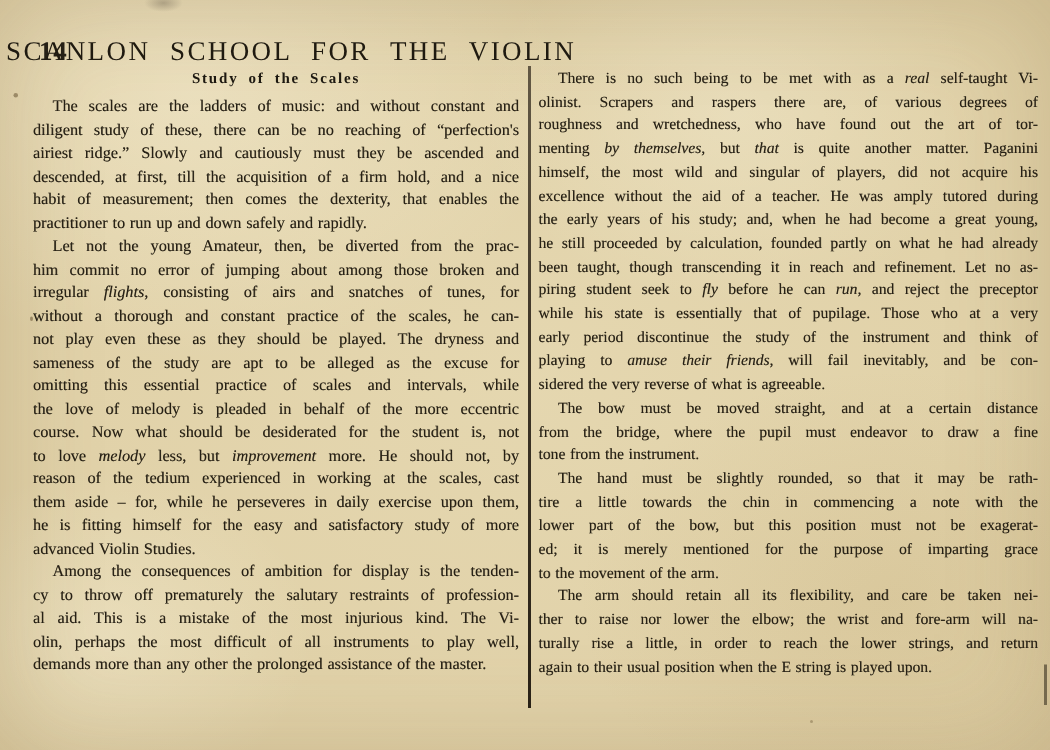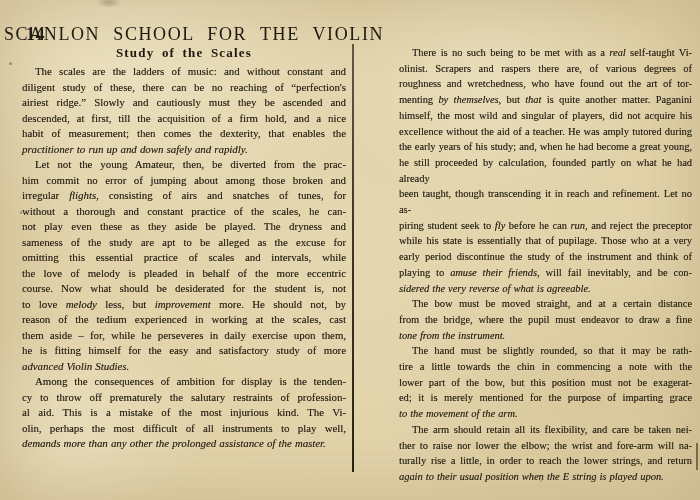--- a/index.html
+++ b/index.html
@@ -29,38 +29,38 @@
   .header-title {
     position: absolute; left: 4px; top: 24px; width: 652px;
     text-align: left;
     font-size: 18px; letter-spacing: 1.6px; word-spacing: 7px;
     color: #1f1a10;
   }
   .column { position: absolute; }
   .col-left  { left: 22px;  top: 44px; width: 324px; font-size: 10.8px; }
   .col-right { left: 359px; top: 45px; width: 333px; font-size: 10.4px; }
   .col-left .tline  { line-height: 15.5px; }
-  .col-right .tline { line-height: 15.7px; margin-left: 40px; }
+  .col-right .tline { line-height: 15.7px; }
   .heading {
     text-align: center;
     font-weight: bold;
-    font-size: 13px;
+    font-size: 10px;
     letter-spacing: 1.2px;
     word-spacing: 3px;
     line-height: 18px;
     margin-bottom: 2px;
     color: #1d1810;
   }
   .tline {
     text-align: justify;
     text-align-last: justify;
     word-spacing: 0.5px;
     text-shadow: 0.2px 0.2px 0.4px rgba(38,30,16,0.45);
   }
-  .tline.end { text-align-last: left; font-style: italic; }
+  .tline.end { text-align-last: left; }
   .tline.ind { text-indent: 13px; }
   .it { font-style: italic; }
   .divider {
     position: absolute; left: 352px; top: 44px;
     width: 2px; height: 428px;
     background: linear-gradient(to bottom,
       rgba(56,47,34,0.75), rgba(56,47,34,0.95) 40%, rgba(40,33,22,1));
   }
   .speck { position: absolute; border-radius: 50%; background: rgba(92,72,40,0.5); }
   .speck-1 { left: 9px;  top: 62px;  width: 3px; height: 3px; }
@@ -92,21 +92,21 @@
       <div class="tline ind"><span>The scales are the ladders of music: and without constant and</span></div>
       <div class="tline"><span>diligent study of these, there can be no reaching of “perfection's</span></div>
       <div class="tline"><span>airiest ridge.”  Slowly and cautiously must they be ascended and</span></div>
       <div class="tline"><span>descended, at first, till the acquisition of a firm hold, and a nice</span></div>
       <div class="tline"><span>habit of measurement; then comes the dexterity, that enables the</span></div>
       <div class="tline end"><span>practitioner to run up and down safely and rapidly.</span></div>
       <div class="tline ind"><span>Let not the young Amateur, then, be diverted from the prac-</span></div>
       <div class="tline"><span>him commit no error of jumping about among those broken and</span></div>
       <div class="tline"><span>irregular </span><span class="it">flights,</span><span> consisting of airs and snatches of tunes, for</span></div>
       <div class="tline"><span>without a thorough and constant practice of the scales, he can-</span></div>
-      <div class="tline"><span>not play even these as they aside be played.  The dryness and</span></div>
+      <div class="tline"><span>not play even these as they should be played.  The dryness and</span></div>
       <div class="tline"><span>sameness of the study are apt to be alleged as the excuse for</span></div>
       <div class="tline"><span>omitting this essential practice of scales and intervals, while</span></div>
       <div class="tline"><span>the love of melody is pleaded in behalf of the more eccentric</span></div>
       <div class="tline"><span>course.  Now what should be desiderated for the student is, not</span></div>
       <div class="tline"><span>to love </span><span class="it">melody</span><span> less, but </span><span class="it">improvement</span><span> more.  He should not, by</span></div>
       <div class="tline"><span>reason of the tedium experienced in working at the scales, cast</span></div>
       <div class="tline"><span>them aside – for, while he perseveres in daily exercise upon them,</span></div>
       <div class="tline"><span>he is fitting himself for the easy and satisfactory study of more</span></div>
       <div class="tline end"><span>advanced Violin Studies.</span></div>
       <div class="tline ind"><span>Among the consequences of ambition for display is the tenden-</span></div>

